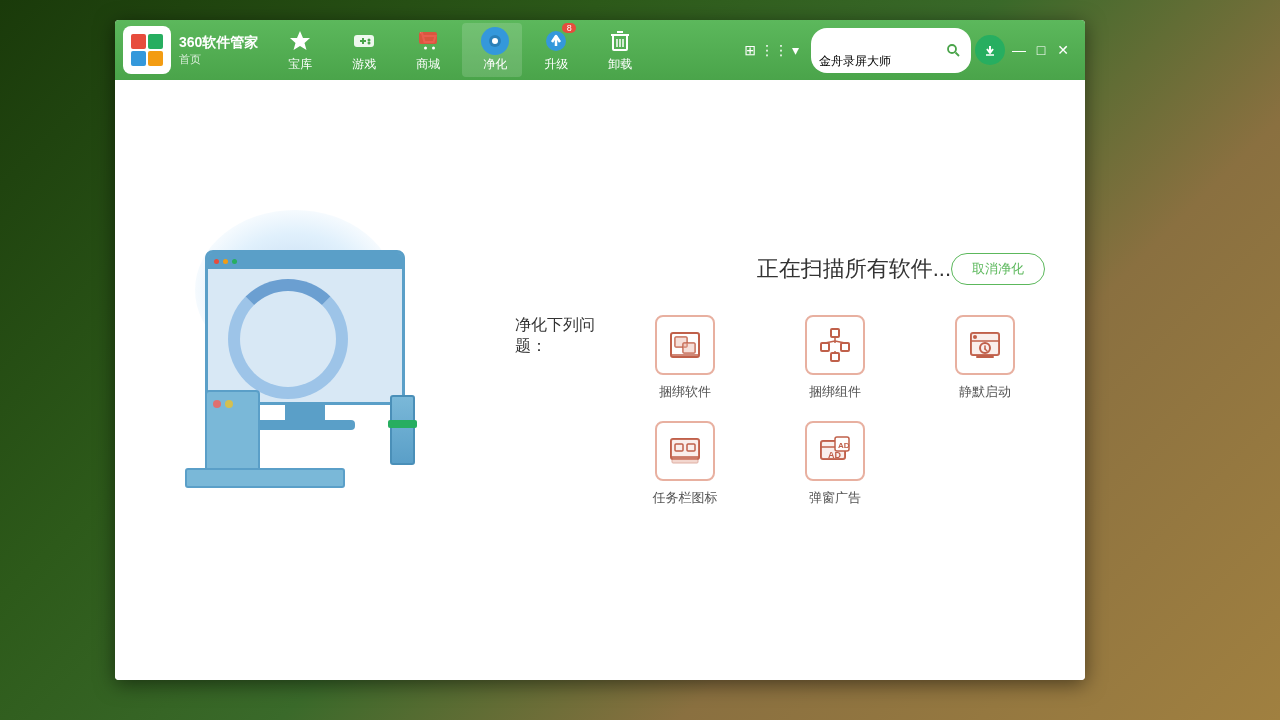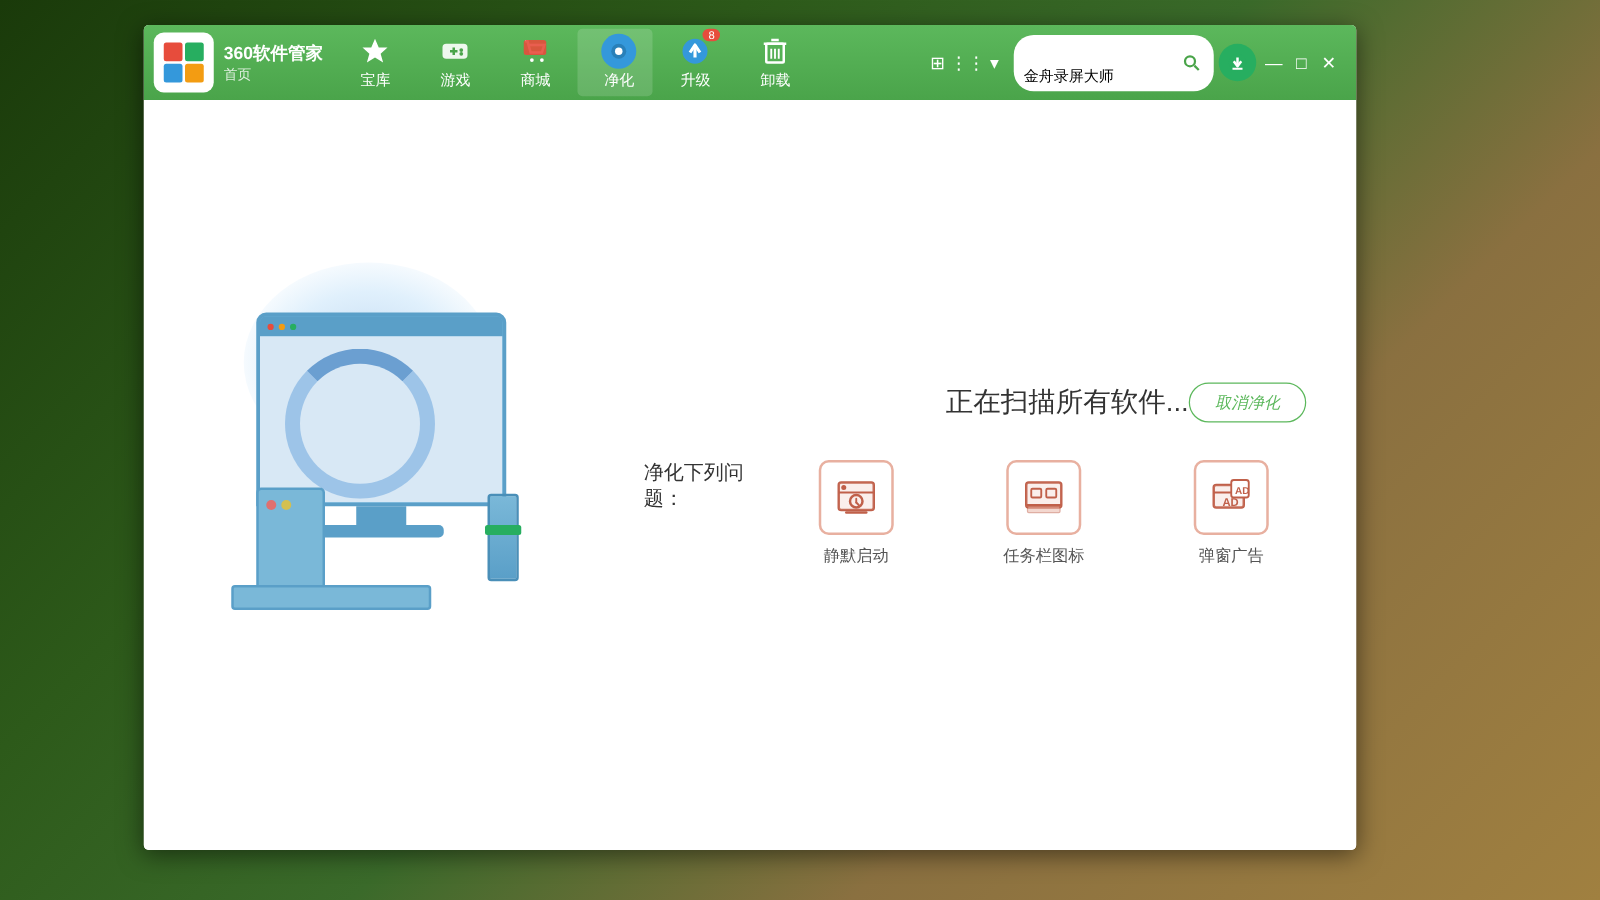--- a/index.html
+++ b/index.html
@@ -351,21 +351,20 @@
 
     .cancel-btn {
       border: 1px solid #5cb85c;
       color: #5cb85c;
       background: white;
       padding: 6px 20px;
       border-radius: 16px;
       font-size: 13px;
       cursor: pointer;
       font-family: inherit;
-      font-style: italic;
     }
 
     .issues-section {
       display: flex;
       flex-direction: row;
       gap: 16px;
     }
 
     .issues-label {
       font-size: 16px;
@@ -604,21 +603,49 @@
       <div class="scan-header">
         <span class="scan-title">正在扫描所有软件...</span>
         <button class="cancel-btn">取消净化</button>
       </div>
 
       <div class="issues-section">
         <span class="issues-label">净化下列问题：</span>
 
         <div class="issues-grid">
 
-
+          <div class="issue-item">
+            <div class="issue-icon">
+              <svg width="36" height="36" viewBox="0 0 36 36" fill="none">
+                <rect x="4" y="6" width="28" height="24" rx="2" stroke="#c0604a" stroke-width="2" fill="none"></rect>
+                <rect x="8" y="10" width="12" height="10" rx="1" stroke="#c0604a" stroke-width="1.5" fill="none"></rect>
+                <rect x="8" y="10" width="12" height="10" rx="1" fill="#e8b0a0" opacity="0.4"></rect>
+                <rect x="16" y="16" width="12" height="10" rx="1" stroke="#c0604a" stroke-width="1.5" fill="none"></rect>
+                <rect x="16" y="16" width="12" height="10" rx="1" fill="#e8b0a0" opacity="0.4"></rect>
+                <line x1="4" y1="28" x2="32" y2="28" stroke="#c0604a" stroke-width="1.5"></line>
+              </svg>
+            </div>
+            <span class="issue-label">捆绑软件</span>
+          </div>
+
+          <div class="issue-item">
+            <div class="issue-icon">
+              <svg width="36" height="36" viewBox="0 0 36 36" fill="none">
+                <rect x="14" y="2" width="8" height="8" rx="1" stroke="#c0604a" stroke-width="2" fill="none"></rect>
+                <rect x="4" y="16" width="8" height="8" rx="1" stroke="#c0604a" stroke-width="2" fill="none"></rect>
+                <rect x="24" y="16" width="8" height="8" rx="1" stroke="#c0604a" stroke-width="2" fill="none"></rect>
+                <line x1="18" y1="10" x2="18" y2="16" stroke="#c0604a" stroke-width="1.5"></line>
+                <line x1="18" y1="14" x2="8" y2="16" stroke="#c0604a" stroke-width="1.5"></line>
+                <line x1="18" y1="14" x2="28" y2="16" stroke="#c0604a" stroke-width="1.5"></line>
+                <rect x="14" y="26" width="8" height="8" rx="1" stroke="#c0604a" stroke-width="2" fill="none"></rect>
+                <line x1="18" y1="24" x2="18" y2="26" stroke="#c0604a" stroke-width="1.5"></line>
+              </svg>
+            </div>
+            <span class="issue-label">捆绑组件</span>
+          </div>
 
           <div class="issue-item">
             <div class="issue-icon">
               <svg width="36" height="36" viewBox="0 0 36 36" fill="none">
                 <rect x="4" y="6" width="28" height="22" rx="2" stroke="#c0604a" stroke-width="2" fill="none"></rect>
                 <rect x="4" y="6" width="28" height="22" rx="2" fill="#e8b0a0" opacity="0.2"></rect>
                 <line x1="4" y1="14" x2="32" y2="14" stroke="#c0604a" stroke-width="1.5"></line>
                 <circle cx="8" cy="10" r="2" fill="#c0604a"></circle>
                 <circle cx="18" cy="21" r="5" stroke="#c0604a" stroke-width="2" fill="none"></circle>
                 <line x1="18" y1="19" x2="18" y2="22" stroke="#c0604a" stroke-width="1.5" stroke-linecap="round"></line>

